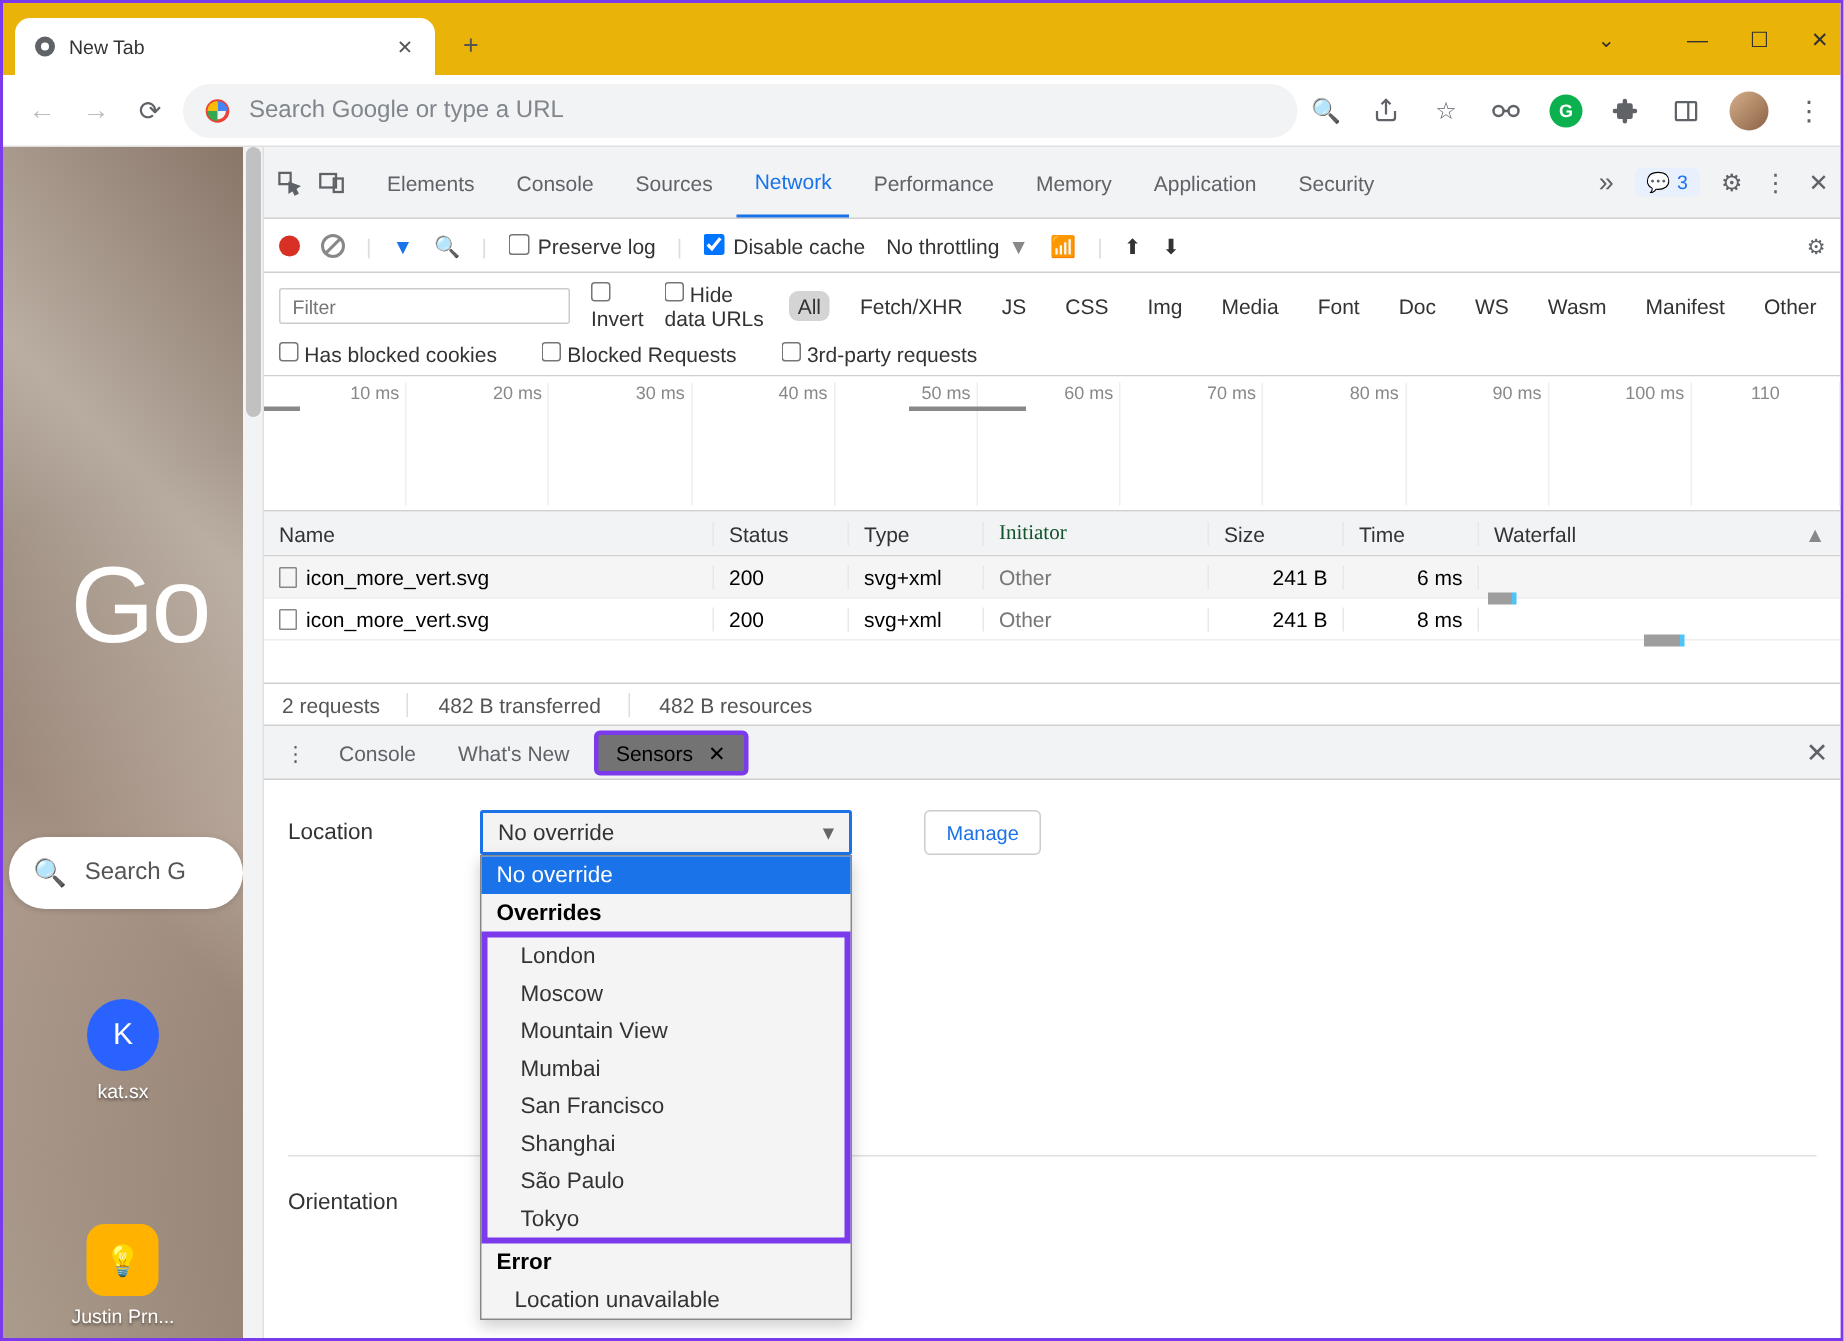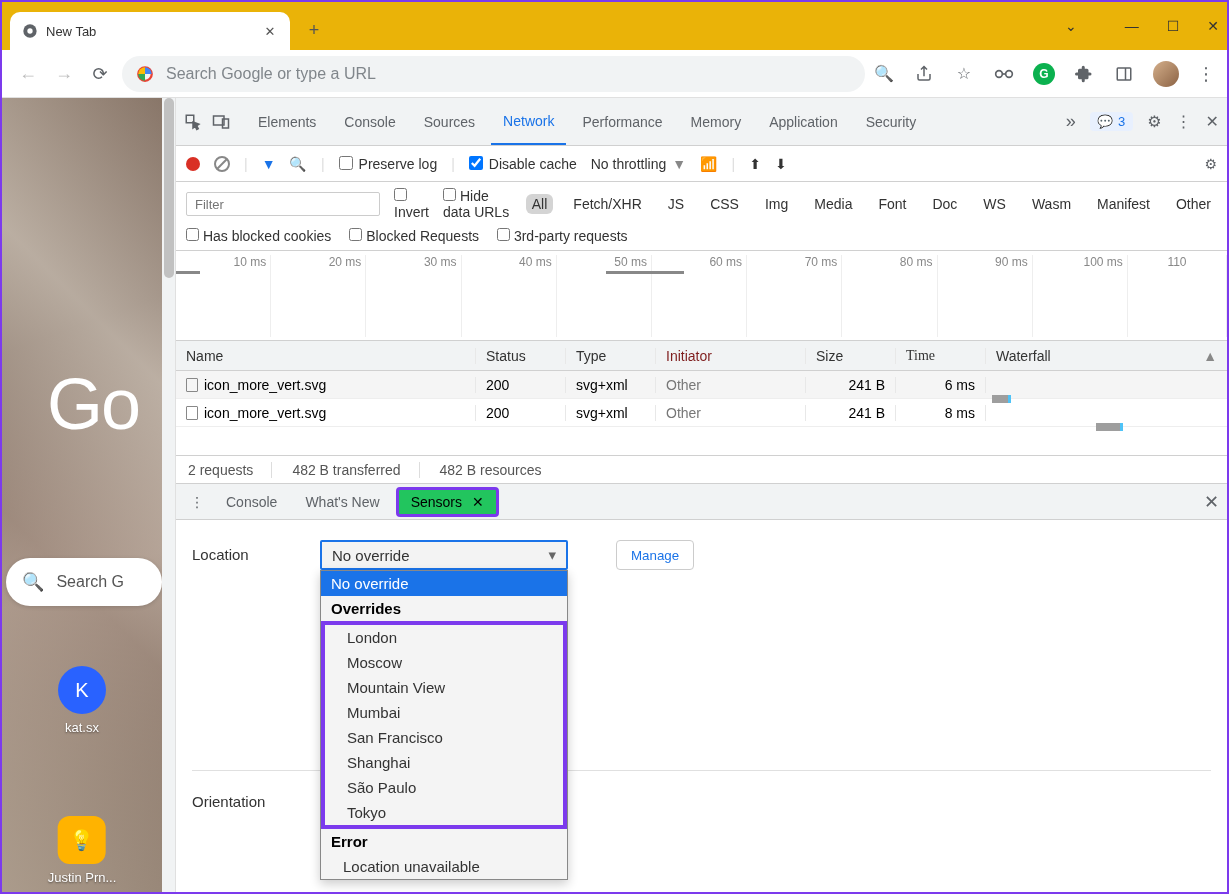--- a/index.html
+++ b/index.html
@@ -68,21 +68,21 @@
 .net-toolbar input[type=checkbox]{width:14px;height:14px;}
 .throttle-sel { display:flex; align-items:center; gap:6px; }
 .net-toolbar .net-right { margin-left:auto; display:flex; gap:16px; }
 
 
 .filter-bar { border-bottom: 1px solid #d0d0d0; padding: 6px 10px; background: #fff; font-size: 14px; color: #333; }
 .filter-row1 { display: flex; align-items: center; gap: 14px; }
 .filter-input { width: 200px; height: 24px; border: 1px solid #ccc; padding: 0 8px; font-size: 13px; border-radius:2px; }
 .type-chip { padding: 2px 6px; cursor: pointer; }
 .type-chip.active { background: #d4d4d4; border-radius: 6px; }
-.filter-row2 { display: flex; gap: 18px; margin-top: 8px; }
+.filter-row2 { display: flex; gap: 30px; margin-top: 8px; }
 
 
 .timeline { height: 90px; border-bottom: 1px solid #d0d0d0; position: relative; background: #fff; }
 .timeline .ticks { display: flex; position: absolute; top: 4px; left: 0; right: 0; }
 .timeline .tick { flex: 1; font-size: 12px; color: #888; text-align: right; padding-right: 4px; border-right: 1px solid #eee; height: 82px; }
 .timeline .tmarker { position:absolute; top:20px; height:3px; background:#888;}
 
 
 .req-table { border-bottom: 1px solid #d0d0d0; background: #fff; font-size: 14px; }
 .req-header { display: flex; background: #f1f3f4; border-bottom: 1px solid #d0d0d0; height: 30px; align-items: center; color: #333; }
@@ -101,21 +101,21 @@
 .file-ico { width:12px; height:14px; border:1px solid #888; border-radius:1px; display:inline-block; }
 
 
 .summary { height: 28px; display: flex; align-items: center; padding: 0 12px; gap: 20px; font-size: 14px; color: #555; background: #fff; border-bottom: 1px solid #d0d0d0; }
 .summary span { border-right:1px solid #ddd; padding-right:18px;}
 .summary span:last-child{border:none;}
 
 
 .drawer-tabs { height: 36px; background: #f1f3f4; border-bottom: 1px solid #d0d0d0; display: flex; align-items: center; padding: 0 8px; gap: 4px; font-size: 14px; }
 .drawer-tabs .dtab2 { padding: 0 12px; height: 100%; display: flex; align-items: center; color: #5f6368; gap:8px; }
-.sensors-tab-hl { border: 3px solid #7c3aed; border-radius: 4px; background:#22c55e; padding: 4px 12px; display:flex; align-items:center; gap:10px; }
+.sensors-tab-hl { border: 3px solid #7c3aed; border-radius: 4px; background:#737373; padding: 4px 12px; display:flex; align-items:center; gap:10px; }
 .drawer-tabs .dt-close { margin-left:auto; color:#5f6368; font-size:18px;}
 
 
 .sensors-panel { flex: 1; background: #fff; padding: 20px 16px; position: relative; font-size: 15px; color: #333; }
 .sensors-row { display: flex; align-items: flex-start; gap: 48px; margin-bottom: 16px; }
 .sensors-row .slabel { width: 80px; padding-top: 6px; }
 .loc-select { width: 248px; height: 30px; border: 2px solid #1a73e8; border-radius: 2px; display: flex; align-items: center; justify-content: space-between; padding: 0 10px; background: #f3f3f3; cursor:pointer; }
 .manage-btn { height: 30px; padding: 0 14px; border: 1px solid #ccc; border-radius: 4px; color: #1a73e8; background: #fff; display:flex; align-items:center; cursor:pointer; }
 
 
@@ -319,23 +319,23 @@
         </div>
         <div class="tmarker" style="left:0;width:24px;"></div>
         <div class="tmarker" style="left:430px;width:78px;"></div>
       </div>
 
       <div class="req-table">
         <div class="req-header">
           <div class="col-name">Name</div>
           <div class="col-status">Status</div>
           <div class="col-type">Type</div>
-          <div class="col-init" style="color:#7f1d1d;">Initiator</div>
+          <div class="col-init" style="color:#14532d;font-family:Liberation Serif, serif;">Initiator</div>
           <div class="col-size" style="text-align:left;padding-left:10px;">Size</div>
-          <div class="col-time" style="text-align:left;padding-left:10px;font-family:Liberation Serif, serif;">Time</div>
+          <div class="col-time" style="text-align:left;padding-left:10px;">Time</div>
           <div class="col-wf">
               <span>Waterfall</span>
               <span style="color:#888;">▲</span>
             </div>
         </div>
         <div class="req-row odd">
           <div class="col-name">
               <span class="file-ico"></span>
               <span>icon_more_vert.svg</span>
             </div>

